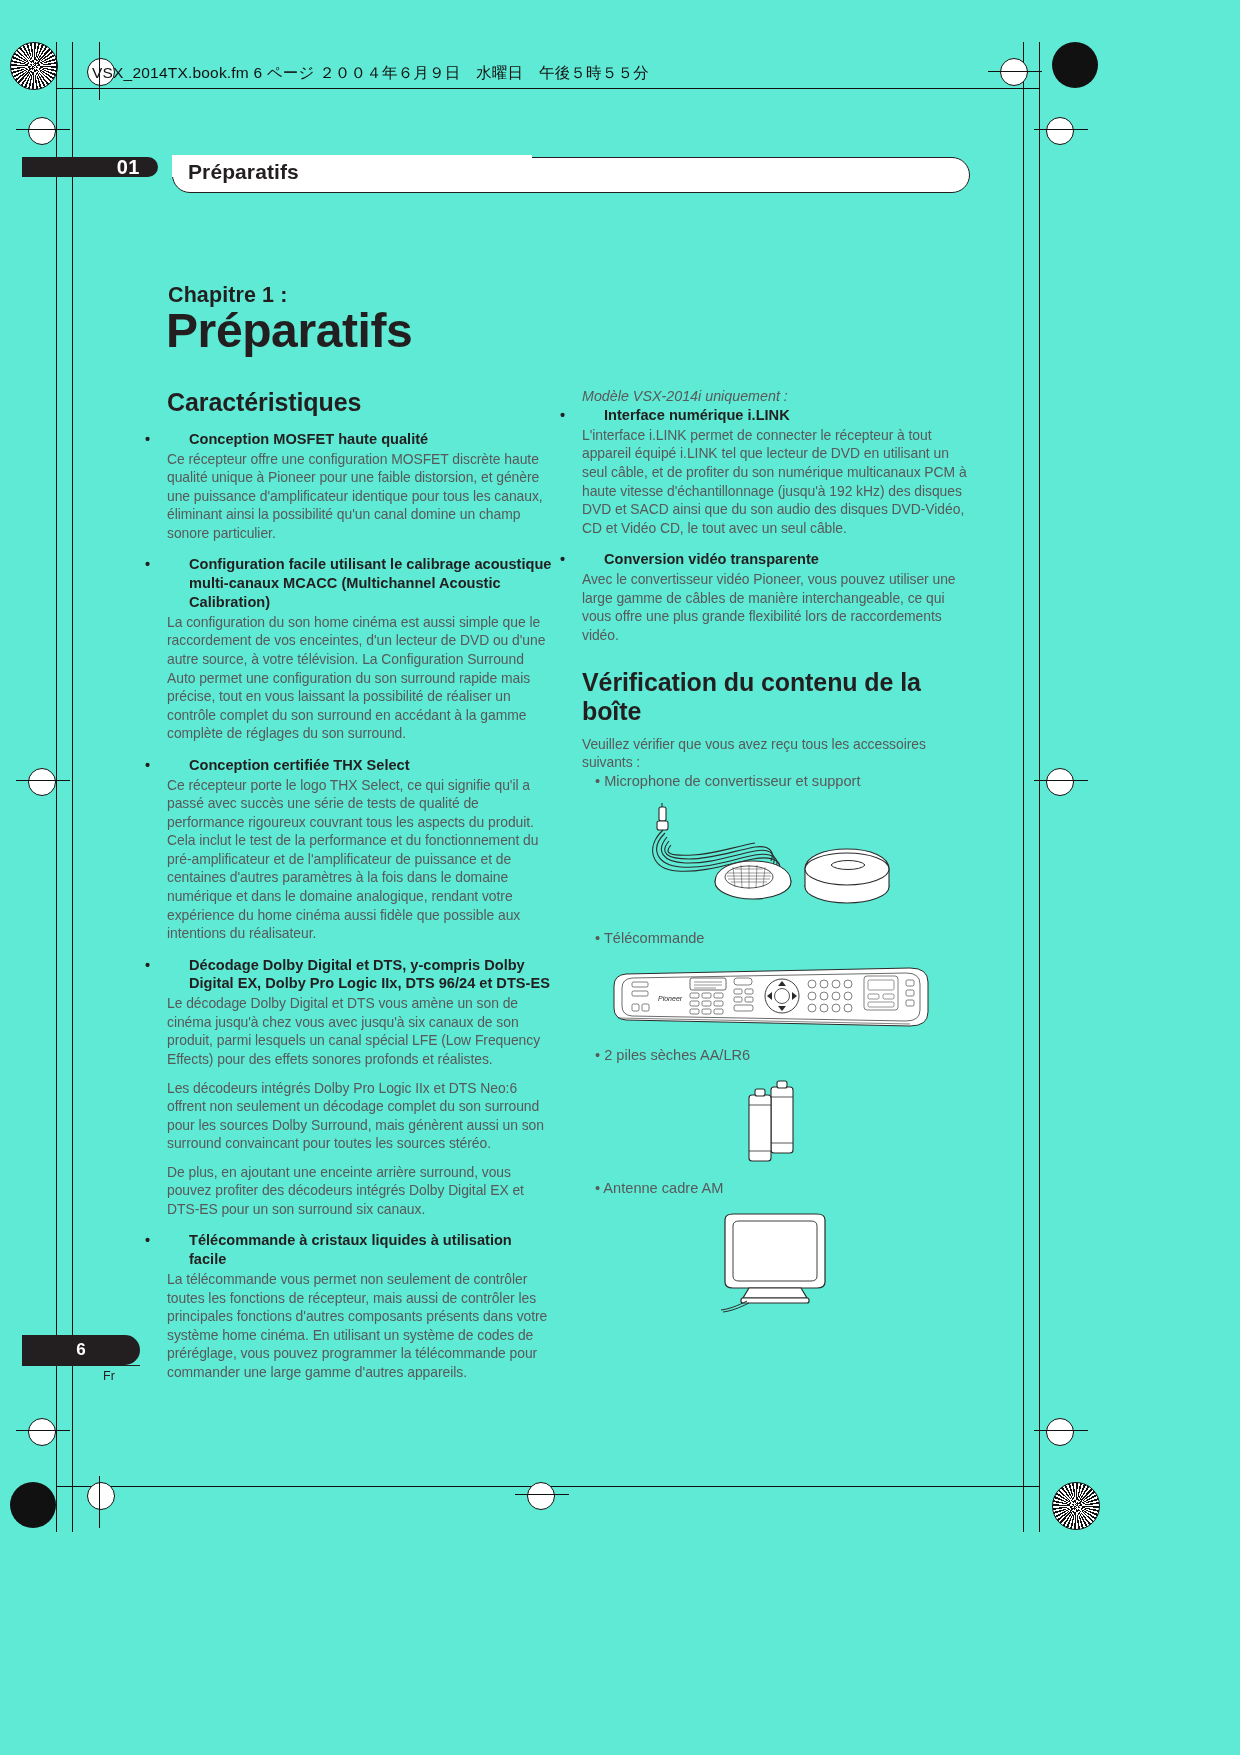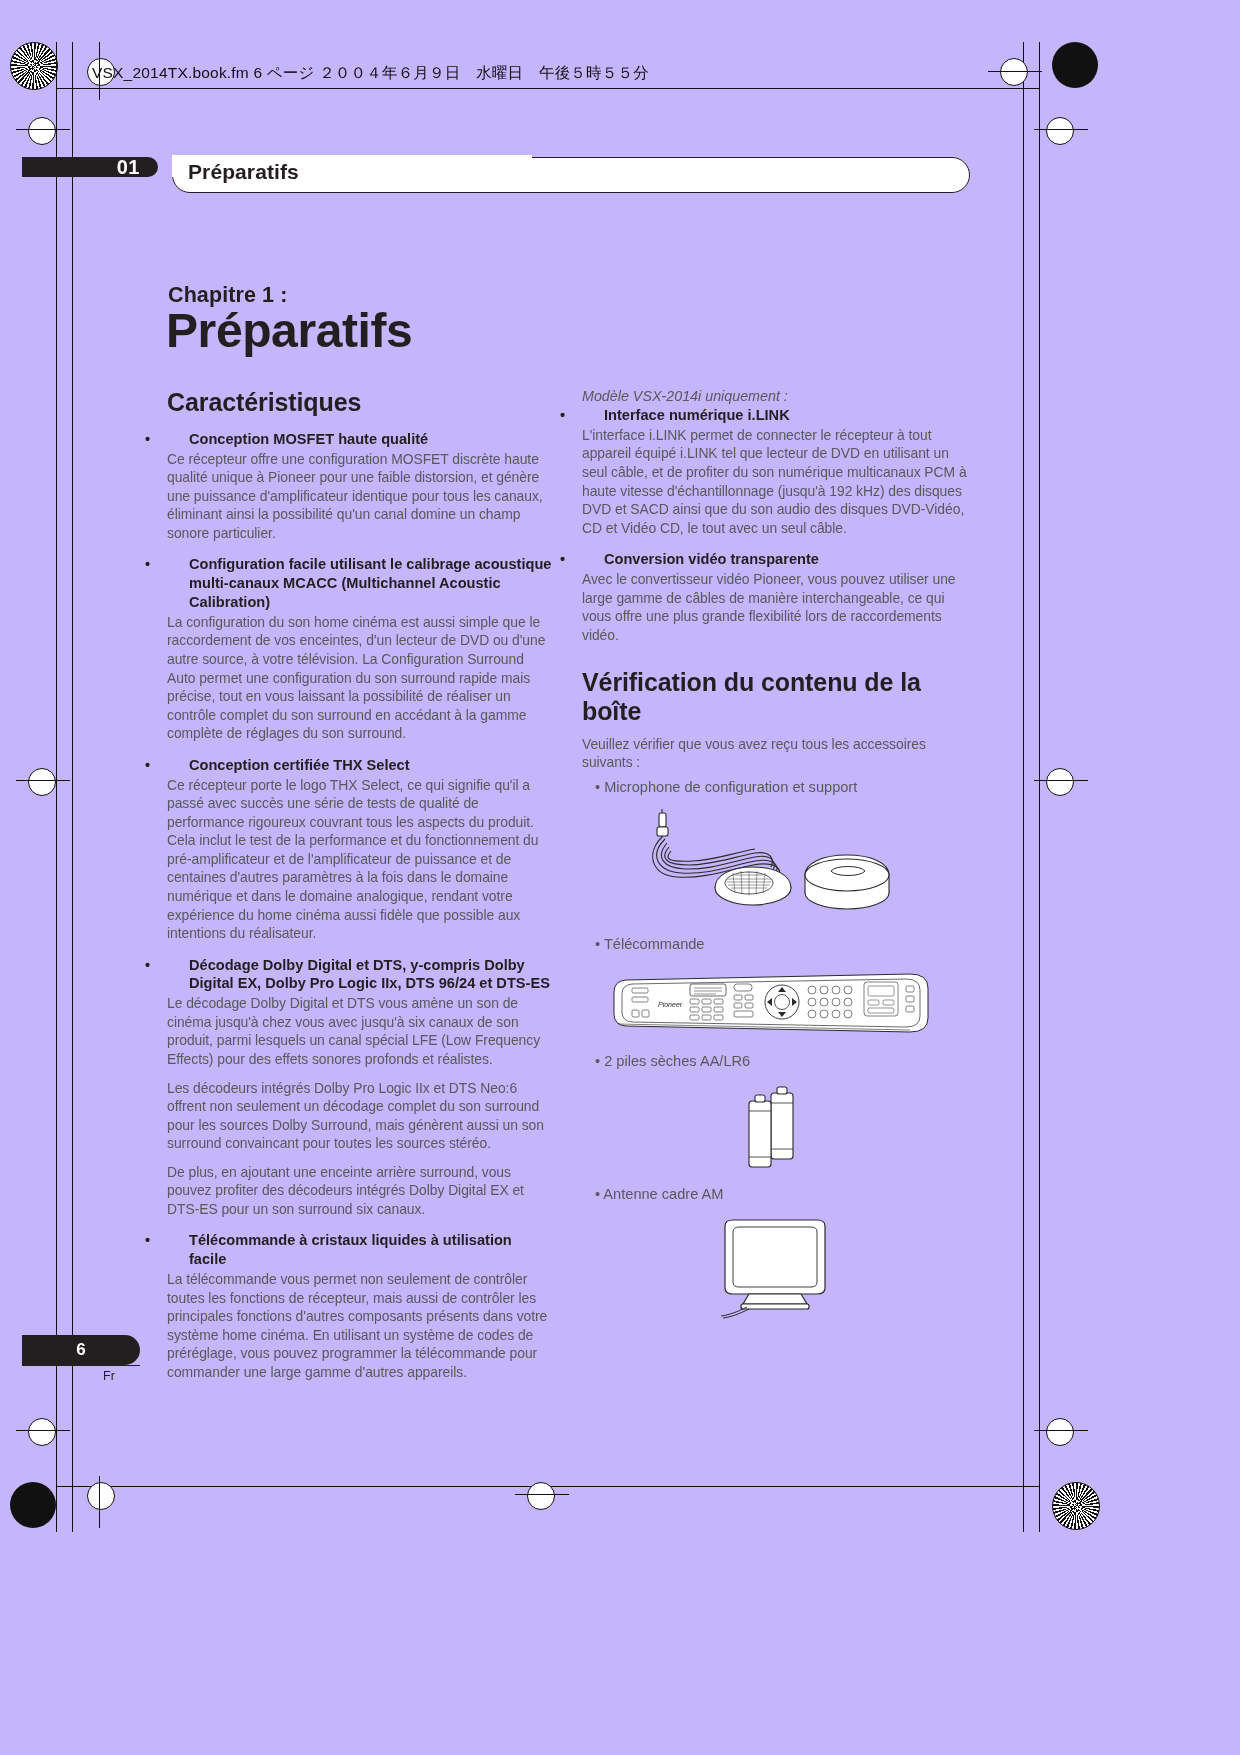--- a/index.html
+++ b/index.html
@@ -9,21 +9,21 @@
   }
   body {
     font-family: "Liberation Sans", sans-serif;
     color: #231f20;
   }
   .page {
     position: relative;
     width: 1240px;
     height: 1755px;
     overflow: hidden;
-    background: #c4b5fd;
+    background: #5eead4;
   }
 
   
   .reg { position: absolute; }
   .reg-circle {
     border-radius: 50%;
     border: 1.6px solid #111;
     background: #fff;
   }
 
@@ -301,25 +301,25 @@
       <span class="b">•</span><span>Interface numérique i.LINK</span>
     </div>
     <p class="body">L'interface i.LINK permet de connecter le récepteur à tout appareil équipé i.LINK tel que lecteur de DVD en utilisant un seul câble, et de profiter du son numérique multicanaux PCM à haute vitesse d'échantillonnage (jusqu'à 192 kHz) des disques DVD et SACD ainsi que du son audio des disques DVD-Vidéo, CD et Vidéo CD, le tout avec un seul câble.</p>
 
     <div class="bullet-head">
       <span class="b">•</span><span>Conversion vidéo transparente</span>
     </div>
     <p class="body">Avec le convertisseur vidéo Pioneer, vous pouvez utiliser une large gamme de câbles de manière interchangeable, ce qui vous offre une plus grande flexibilité lors de raccordements vidéo.</p>
 
     <h2 class="sect tight">Vérification du contenu de la boîte</h2>
-    <p class="body" style="margin-bottom:6px;">Veuillez vérifier que vous avez reçu tous les accessoires suivants :</p>
+    <p class="body" style="margin-bottom:0;">Veuillez vérifier que vous avez reçu tous les accessoires suivants :</p>
 
     <p class="dash-item">
       <span>•</span>
-      <span>Microphone de configuration et support</span>
+      <span>Microphone de convertisseur et support</span>
     </p>
     <div class="illus">
       <svg width="280" height="120" viewBox="0 0 280 120" fill="none" stroke="#2b2b2b" stroke-width="1.1">
 
         <rect x="24" y="8" width="7" height="14" rx="2" fill="#fff"></rect>
         <line x1="27" y1="4" x2="27" y2="8"></line>
         <rect x="22" y="22" width="11" height="9" rx="2" fill="#fff"></rect>
 
         <path d="M28 31 C10 48 16 70 42 72 C70 74 96 64 118 60 C140 56 150 64 142 74" fill="none"></path>
         <path d="M30 34 C14 50 22 66 46 68 C74 70 98 60 120 56 C138 53 146 60 140 70" fill="none"></path>

